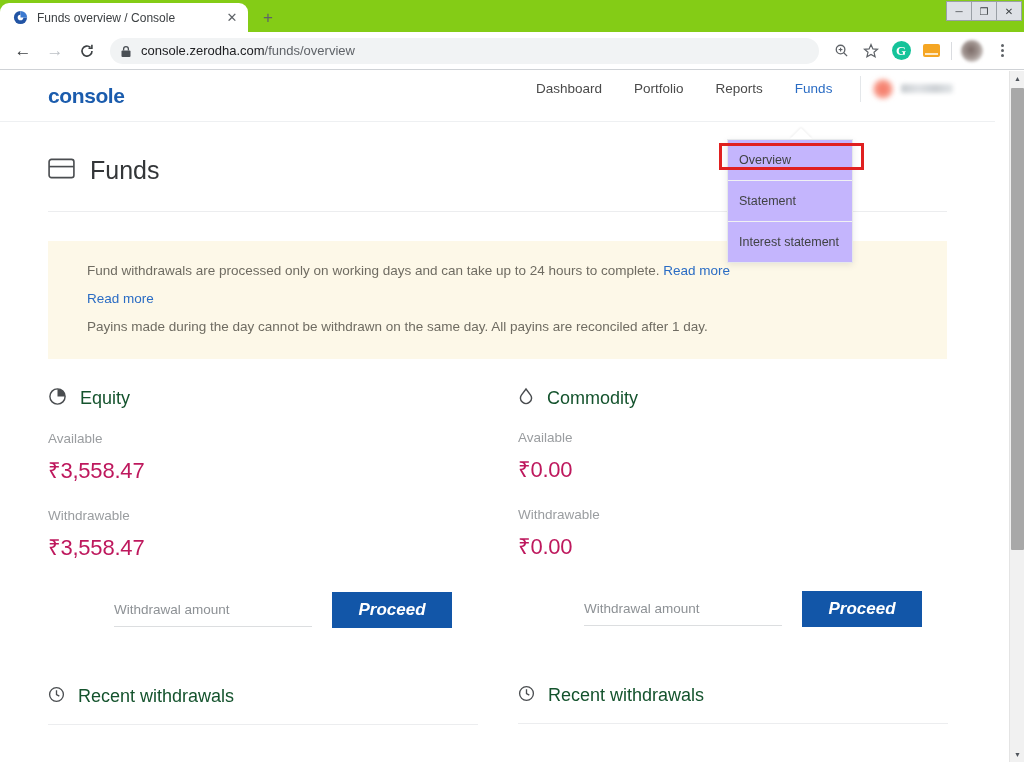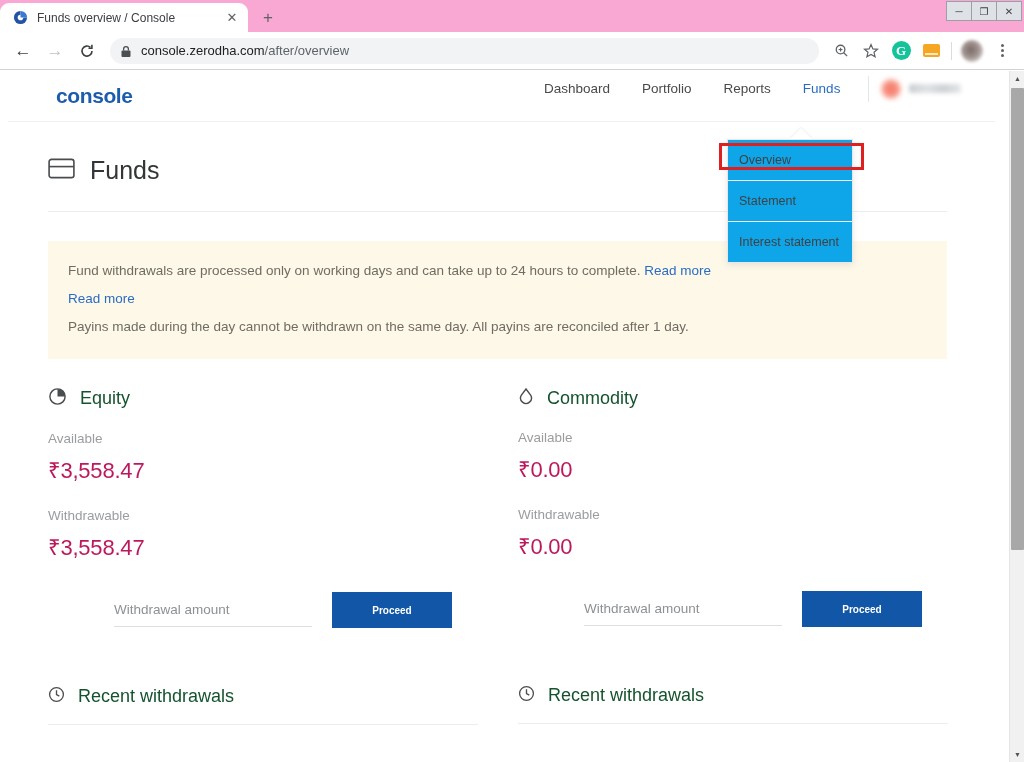--- a/index.html
+++ b/index.html
@@ -7,21 +7,21 @@
     width: 1024px; height: 762px;
     font-family: "Liberation Sans", sans-serif;
     background: #ffffff;
     overflow: hidden;
   }
 
   
   .browser { width: 1024px; height: 762px; position: relative; }
 
   .tabstrip {
-    height: 32px; background: #f9a8d4;
+    height: 32px; background: #84cc16;
     display: flex; align-items: flex-end; position: relative;
   }
   .tab {
     height: 29px; width: 248px; background: #ffffff;
     border-radius: 9px 9px 0 0;
     display: flex; align-items: center; padding: 0 8px 0 12px;
     gap: 9px; position: relative;
   }
   .tab-favicon {
     width: 16px; height: 16px; flex: 0 0 16px;
@@ -110,21 +110,20 @@
   .page {
     position: absolute; left: 0; top: 0; width: 995px; height: 691px;
     background: #ffffff;
   }
 
   
   .console-nav {
     height: 51px; background: #fff; border-bottom: 1px solid #eef0f2;
     display: flex; align-items: center; padding: 0 0 0 48px;
     position: relative;
-    margin-left: 8px;
   }
   .logo {
     font-size: 21px; font-weight: bold; color: #1b5cad;
     letter-spacing: -0.4px;
   }
   .nav-links {
     position: absolute; left: 520px; top: 0; height: 35px;
     display: flex; align-items: center; gap: 0;
   }
   .nav-link {
@@ -141,21 +140,21 @@
   }
   .nav-username {
     width: 52px; height: 9px; border-radius: 2px;
     background: linear-gradient(90deg,#c9cdd1,#dfe2e5,#cdd1d5,#e3e6e8);
     filter: blur(2.2px);
   }
 
   
   .dropdown {
     position: absolute; left: 727px; top: 68px;
-    width: 126px; background: #0ea5e9;
+    width: 126px; background: #c4b5fd;
     border: 1px solid #e6e8ea;
     box-shadow: 0 2px 7px rgba(0,0,0,.09);
     z-index: 30;
   }
   .dd-caret {
     position: absolute; left: 790px; top: 57px; width: 0; height: 0;
     border-left: 11px solid transparent; border-right: 11px solid transparent;
     border-bottom: 11px solid #ffffff;
     filter: drop-shadow(0 -1px 1px rgba(0,0,0,.07));
     z-index: 31;
@@ -176,21 +175,21 @@
 
   .page-title {
     display: flex; align-items: center; gap: 15px;
     padding: 34px 0 26px 0;
   }
   .page-title .ttl { font-size: 25px; color: #333638; font-weight: normal; }
   .hr { height: 1px; background: #ecedef; }
 
   .notice {
     background: #fdf8e8; margin-top: 29px;
-    padding: 16px 24px 18px 20px;
+    padding: 16px 24px 18px 39px;
   }
   .notice p { font-size: 13.5px; color: #6f6c62; line-height: 28px; }
   .notice a { color: #2a6cc4; text-decoration: none; }
   .notice .rm-block { display: block; }
 
   .cols { display: flex; margin-top: 28px; }
   .col { width: 470px; flex: 0 0 470px; }
   .col + .col { margin-left: 0px; }
 
   .sec-head {
@@ -202,22 +201,23 @@
 
   .withdraw-row { display: flex; align-items: center; margin-top: 31px; gap: 20px; justify-content: center; }
   .amt-input {
     width: 198px; height: 33px; border: none; border-bottom: 1px solid #dcdee0;
     font-size: 13.5px; color: #3a3d3f; background: transparent;
     font-family: "Liberation Sans", sans-serif; outline: none;
   }
   .amt-input::placeholder { color: #8d9195; }
   .proceed {
     width: 120px; height: 36px; background: #1256a8; color: #fff;
-    border: none; font-size: 10px; font-weight: bold; cursor: pointer;
+    border: none; font-size: 17px; font-weight: bold; cursor: pointer;
     font-family: "Liberation Sans", sans-serif;
+    font-style: italic;
   }
 
   .recent { margin-top: 58px; }
   .recent .sec-head { margin-bottom: 17px; }
   .recent .rhr { height: 1px; background: #ecedef; width: 430px; }
 
   
   .scrollbar {
     position: absolute; right: 0; top: 71px; width: 15px; height: 691px;
     background: #f1f1f1; border-left: 1px solid #e4e4e4;
@@ -268,21 +268,21 @@
         <path d="M12.9 1.8 L12.9 5.2 L9.5 5.2" fill="none" stroke="#3c4043" stroke-width="1.6"></path>
       </svg>
     </div>
     <div class="omnibox">
       <span class="lock-icon">
         <svg width="12" height="13" viewBox="0 0 12 13">
           <rect x="1.5" y="5.5" width="9" height="6.5" rx="1" fill="#4a4f54"></rect>
           <path d="M3.6 5.5 V4 a2.4 2.4 0 0 1 4.8 0 V5.5" fill="none" stroke="#4a4f54" stroke-width="1.3"></path>
         </svg>
       </span>
-      <span class="url"><span>console.zerodha.com</span><span class="dim">/after/overview</span></span>
+      <span class="url"><span>console.zerodha.com</span><span class="dim">/funds/overview</span></span>
     </div>
     <div class="tb-icon">
       <svg width="15" height="15" viewBox="0 0 16 16">
         <circle cx="7" cy="7" r="4.6" fill="none" stroke="#5f6368" stroke-width="1.4"></circle>
         <line x1="10.4" y1="10.4" x2="14" y2="14" stroke="#5f6368" stroke-width="1.4"></line>
         <line x1="5" y1="7" x2="9" y2="7" stroke="#5f6368" stroke-width="1.2"></line>
         <line x1="7" y1="5" x2="7" y2="9" stroke="#5f6368" stroke-width="1.2"></line>
       </svg>
     </div>
     <div class="tb-icon">

